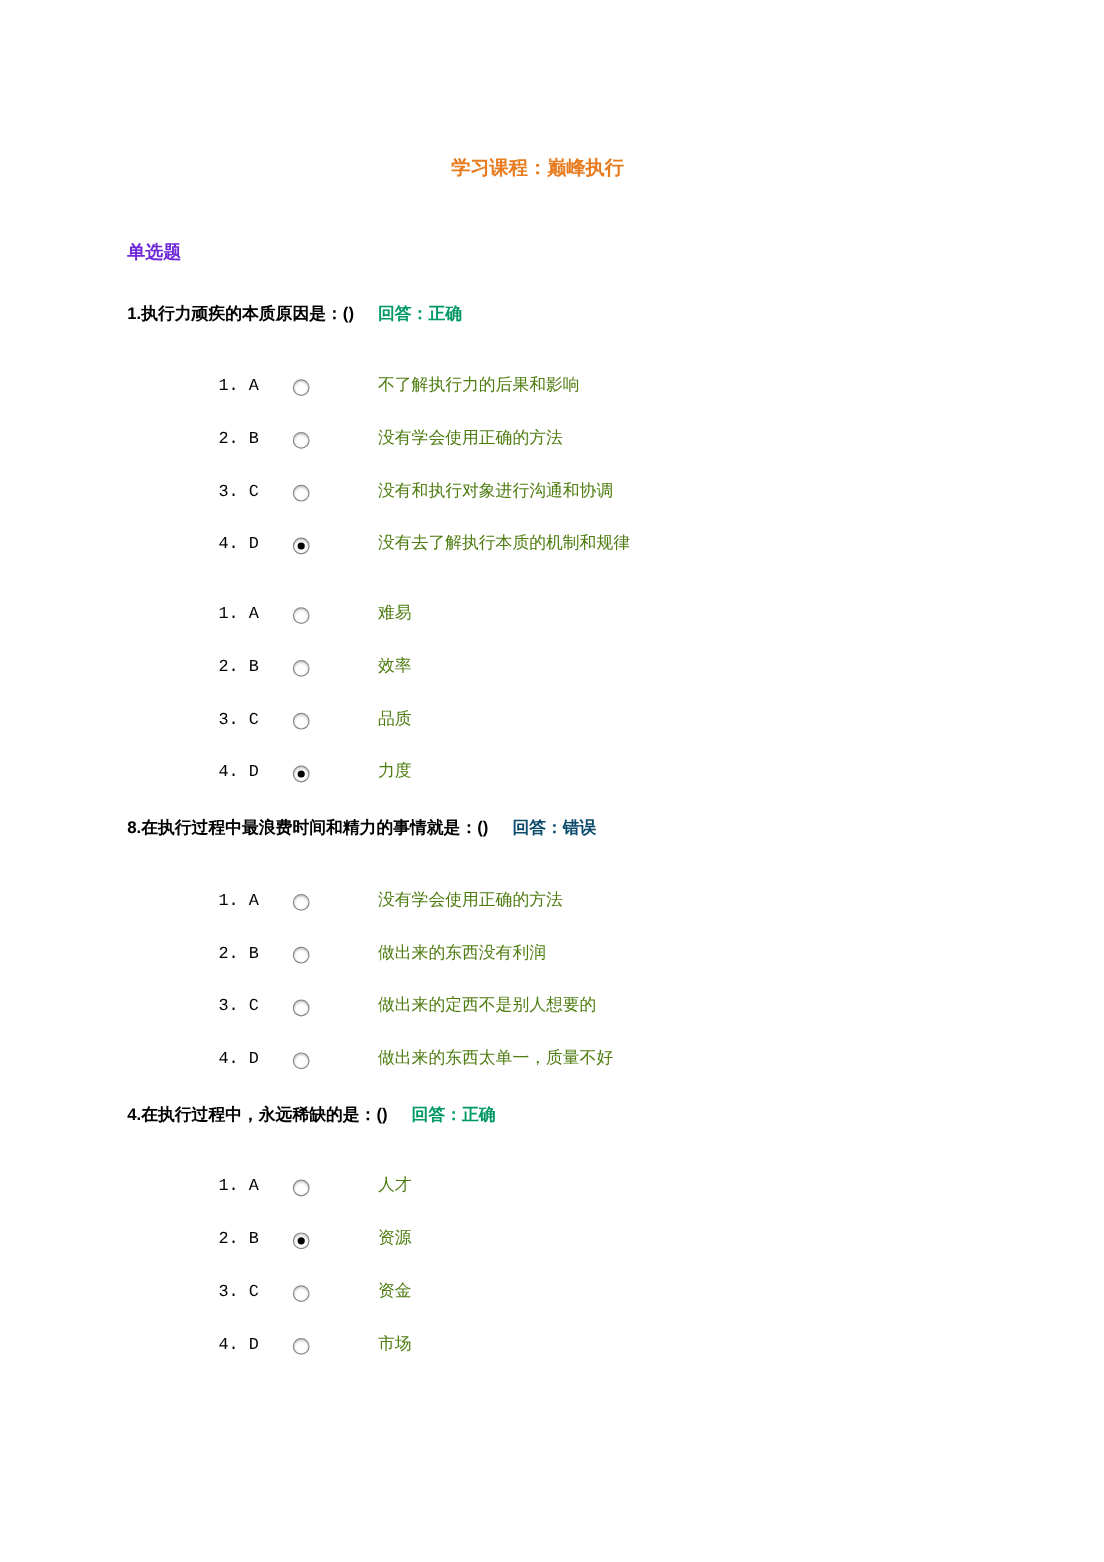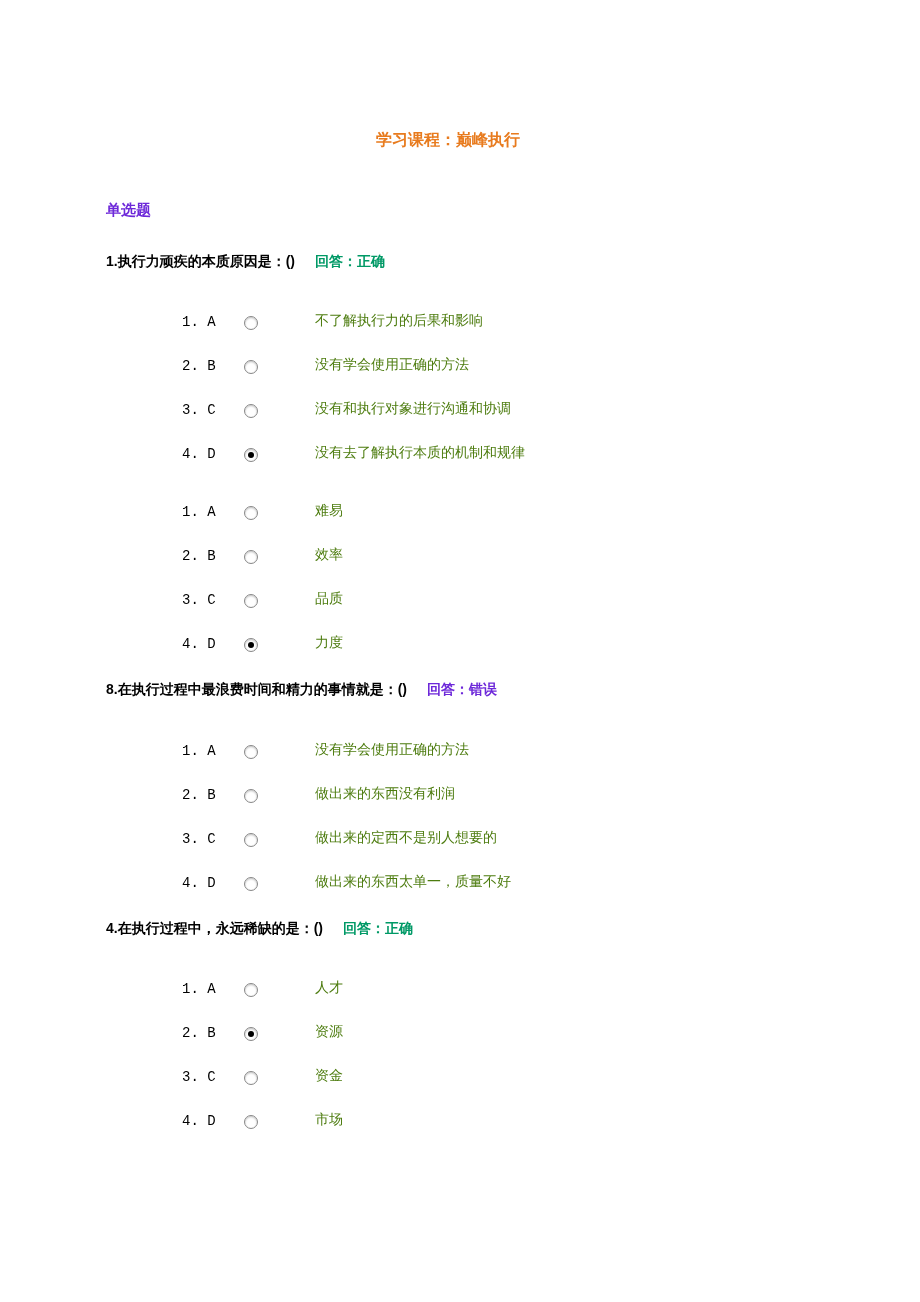--- a/index.html
+++ b/index.html
@@ -33,21 +33,21 @@
     }
     .question-stem {
       color: #000;
       font-weight: bold;
     }
     .answer-label {
       font-weight: bold;
       margin-left: 20px;
     }
     .answer-correct { color: #009966; }
-    .answer-wrong   { color: #6d28d9; }
+    .answer-wrong   { color: #0c4a6e; }
 
     .options {
       margin: 40px 0 18px 36px;
     }
     .options li {
       list-style: none;
       display: flex;
       align-items: flex-end;
       margin-bottom: 26px;
       font-size: 14px;

